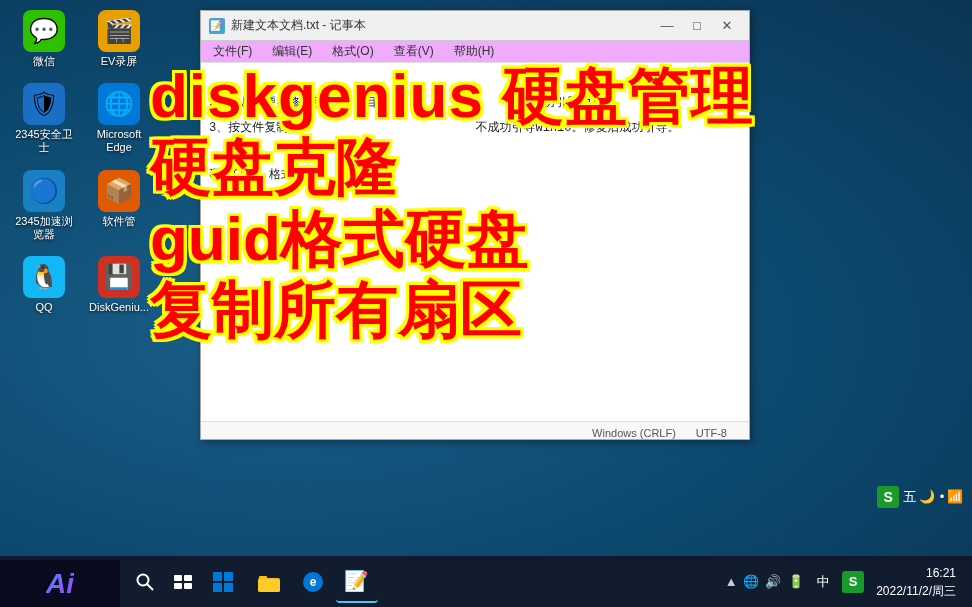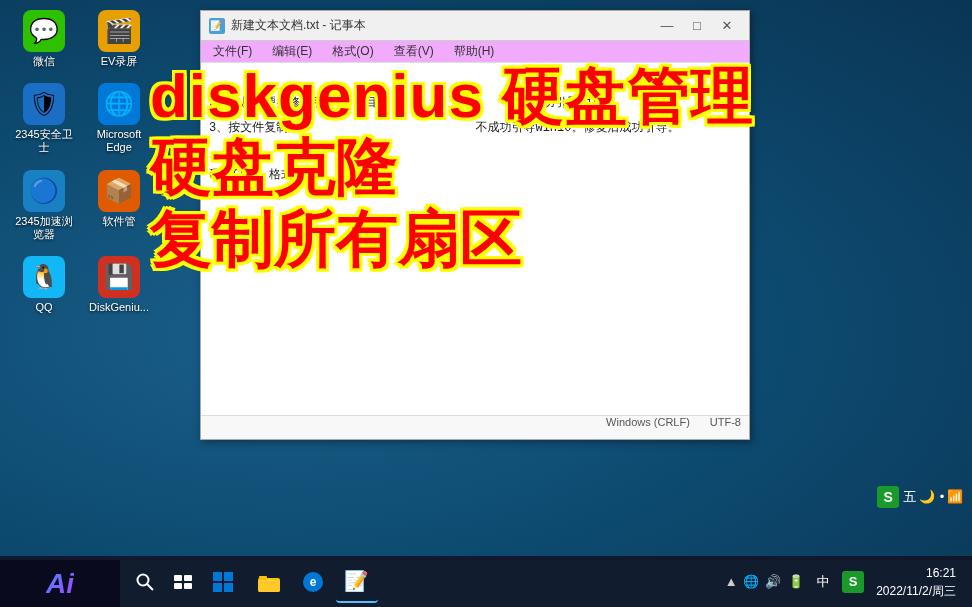--- a/index.html
+++ b/index.html
@@ -115,27 +115,27 @@
       flex: 1;
       padding: 8px;
       font-size: 12px;
       color: #222;
       line-height: 1.8;
       overflow-y: auto;
       font-family: 'Courier New', monospace;
     }
 
     .notepad-statusbar {
-      height: 24px;
+      height: 18px;
       border-top: 1px solid #ddd;
       display: flex;
-      align-items: flex-start;
+      align-items: flex-end;
       justify-content: flex-end;
       gap: 20px;
-      padding: 0 8px;
+      padding: 0 22px;
       font-size: 11px;
       color: #555;
       background: #f8f8f8;
     }
 
     
     .overlay-text {
       position: absolute;
       top: 60px;
       left: 150px;
@@ -432,20 +432,21 @@
     </div>
     <div class="notepad-statusbar">
       <span>Windows (CRLF)</span>
       <span>UTF-8</span>
     </div>
   </div>
 
   <div class="overlay-text">
     <span class="overlay-line line1">diskgenius 硬盘管理</span>
     <span class="overlay-line line2">硬盘克隆</span>
+    <span class="overlay-line line3">guid格式硬盘</span>
     <span class="overlay-line line4">复制所有扇区</span>
   </div>
 
   <div class="bottom-right-banner">
     <div class="banner-s">S</div>
     <span style="color:white;font-size:13px;">五 🌙 • 📶</span>
   </div>
 
 </div>
 

